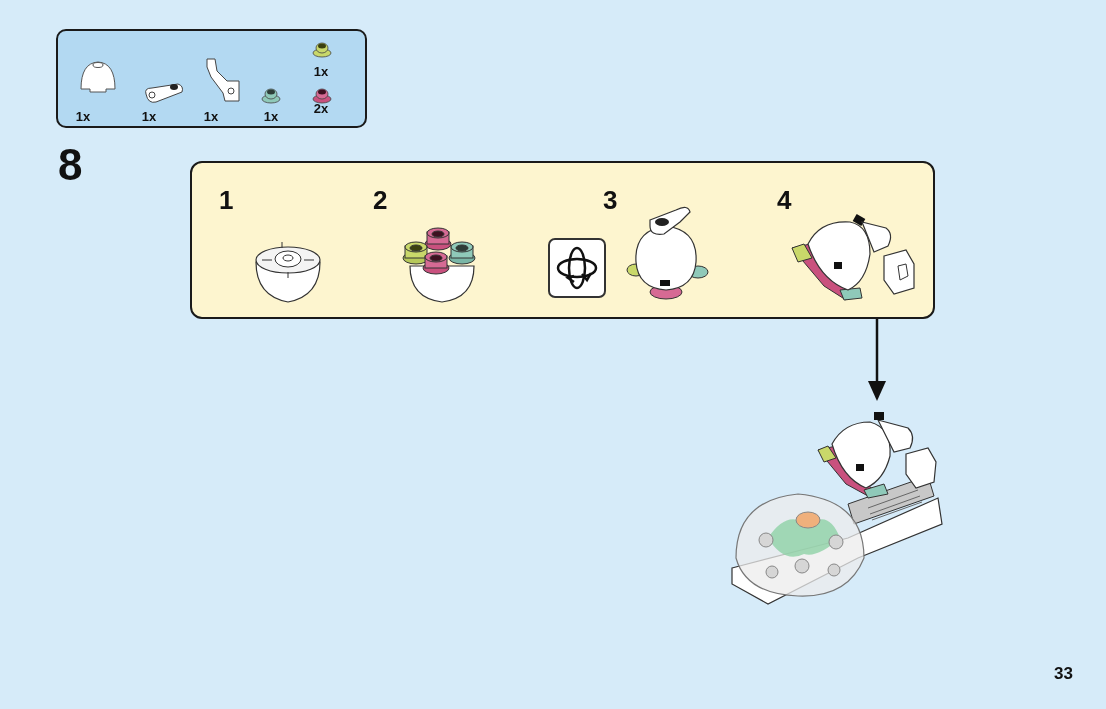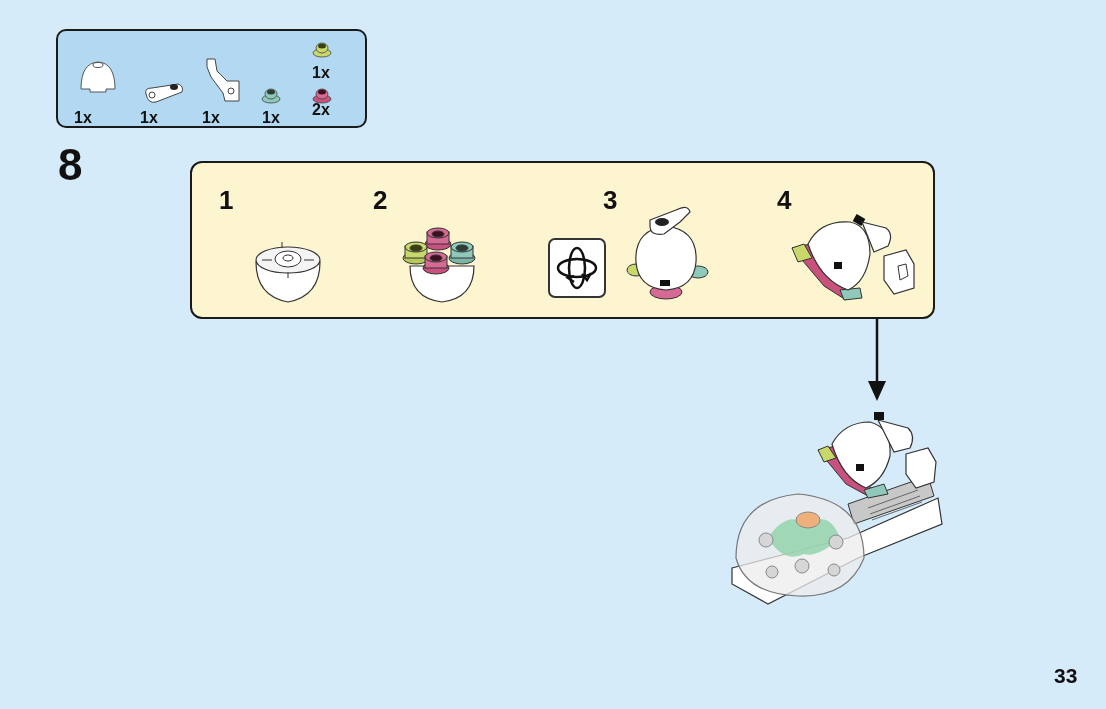--- a/index.html
+++ b/index.html
@@ -7,34 +7,34 @@
     width:1106px; height:709px; position:relative; overflow:hidden;
     background:#d6ebf9;
     font-family:"Liberation Sans", sans-serif;
   }
   .parts-box {
     position:absolute; left:56px; top:29px; width:311px; height:99px;
     background:#b3d9f2; border:2px solid #1a1a1a; border-radius:10px;
     box-sizing:border-box;
   }
   .part { position:absolute; text-align:center; }
-  .part .qty { position:absolute; font-weight:bold; font-size:16px; color:#111; width:30px; text-align:center; }
+  .part .qty { position:absolute; font-weight:bold; font-size:13px; color:#111; width:30px; text-align:center; }
   .step-number {
     position:absolute; left:58px; top:140px; font-size:44px; font-weight:bold; color:#111;
   }
   .callout {
     position:absolute; left:190px; top:161px; width:745px; height:158px;
     background:#fdf5cf; border:2px solid #1a1a1a; border-radius:12px; box-sizing:border-box;
   }
   .sub-num { position:absolute; font-size:26px; font-weight:bold; color:#111; }
   .rotate-btn {
     position:absolute; left:548px; top:238px; width:58px; height:60px;
     background:#fff; border:2px solid #333; border-radius:7px; box-sizing:border-box;
   }
-  .page-num { position:absolute; left:1054px; top:664px; font-size:21px; font-weight:bold; color:#111; }
+  .page-num { position:absolute; left:1054px; top:664px; font-size:17px; font-weight:bold; color:#111; }
   svg { position:absolute; overflow:visible; }
 </style>
 </head>
 <body>
 
 <div class="parts-box">
 
   <svg style="left:20px;top:28px" width="40" height="36" viewBox="0 0 40 36">
     <path d="M3 30 Q3 4 20 3 Q37 4 37 30 L28 30 L28 33 L12 33 L12 30 Z" fill="#fff" stroke="#555" stroke-width="1"></path>
     <ellipse cx="20" cy="6" rx="5" ry="2.5" fill="#fff" stroke="#555" stroke-width="1"></ellipse>

